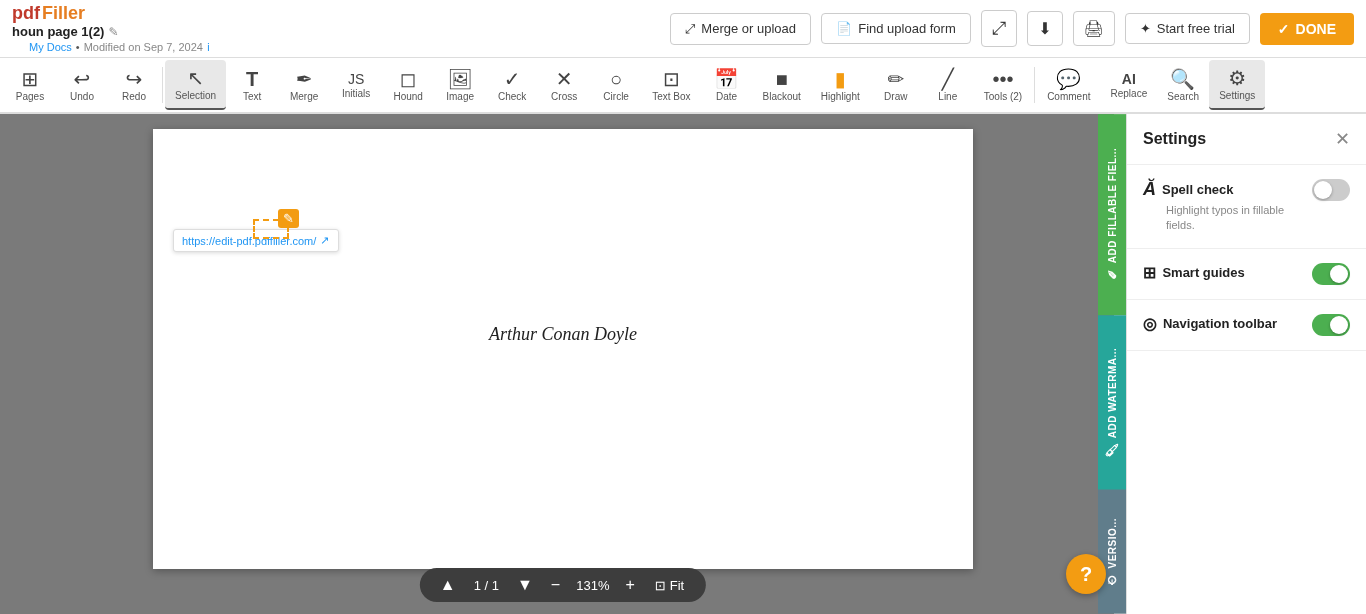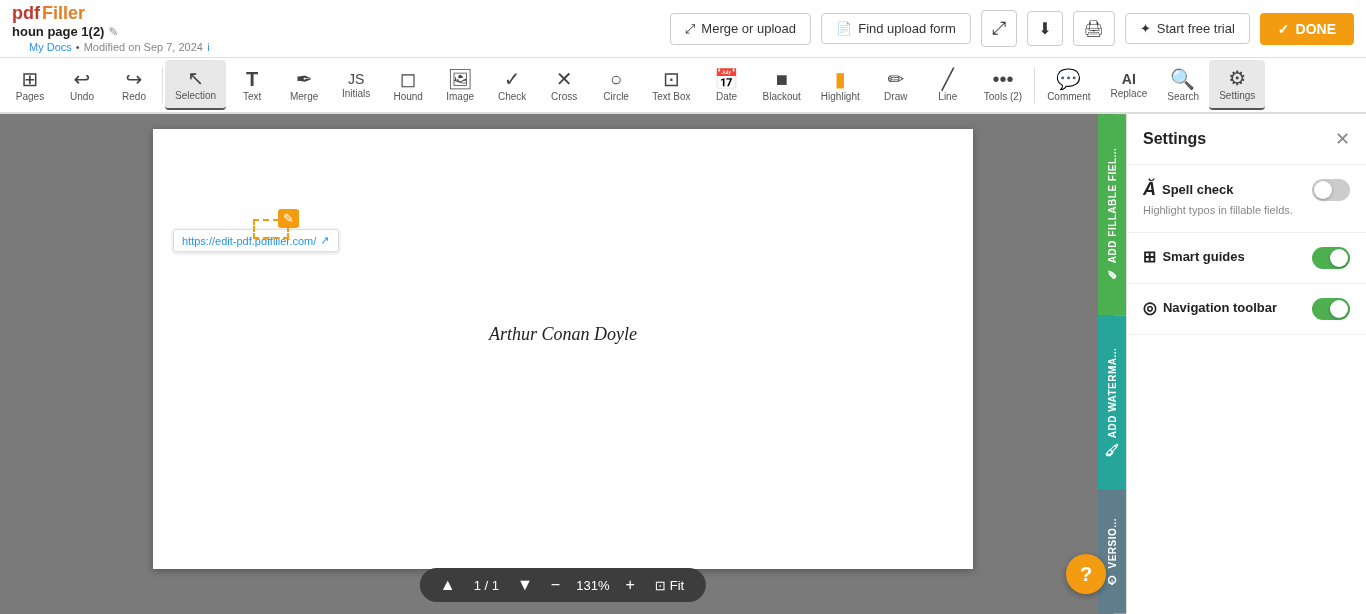--- a/index.html
+++ b/index.html
@@ -349,20 +349,21 @@
       color: #222;
       display: flex;
       align-items: center;
       gap: 6px;
       margin-bottom: 3px;
     }
     .settings-item-desc {
       font-size: 11px;
       color: #888;
       line-height: 1.4;
+      margin-left: 23px;
     }
 
     
     .toggle {
       position: relative;
       width: 38px;
       height: 22px;
       flex-shrink: 0;
       cursor: pointer;
     }

